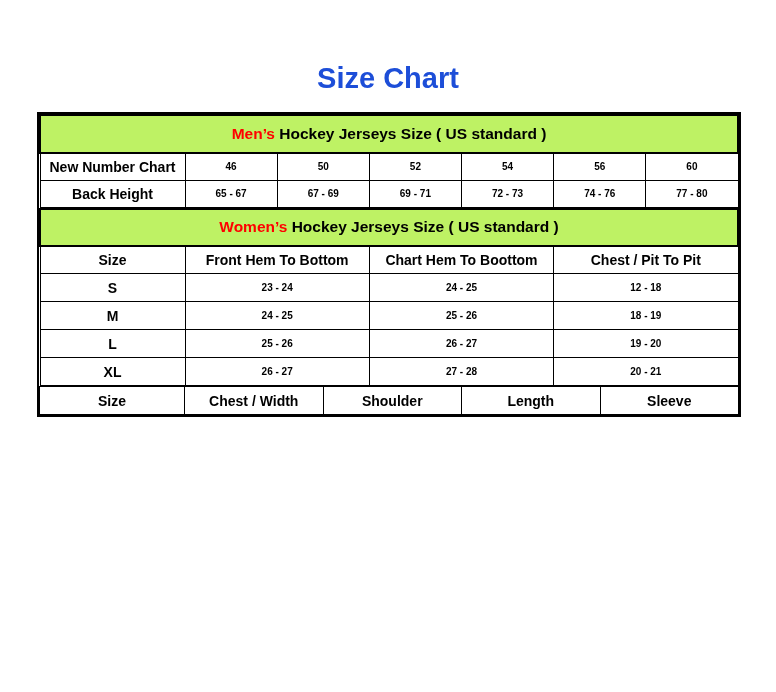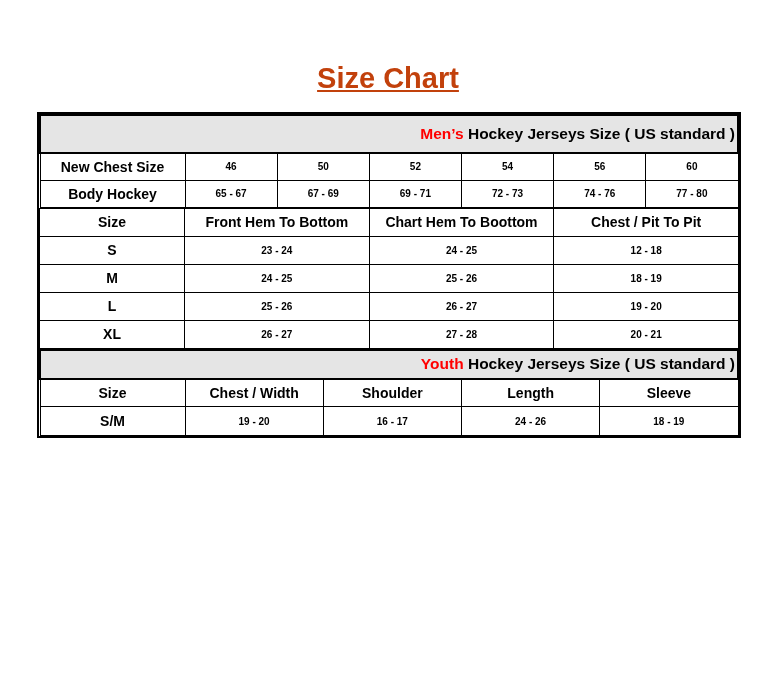--- a/index.html
+++ b/index.html
@@ -8,23 +8,22 @@
     width: 776px; height: 692px;
     background: #ffffff;
     font-family: "Liberation Sans", "DejaVu Sans", sans-serif;
     overflow: hidden;
   }
   .page-title {
     margin: 62px 0 0 0;
     text-align: center;
     font-size: 29px;
     font-weight: bold;
-    color: #c2410c;
+    color: #1d4ed8;
     letter-spacing: 0px;
-    text-decoration: underline;
   }
   .chart-wrap {
     width: 704px;
     margin: 17px 0 0 37px;
     border: 2px solid #000;
   }
   table {
     width: 100%;
     border-collapse: collapse;
     table-layout: fixed;
@@ -34,26 +33,25 @@
     text-align: center;
     vertical-align: middle;
     padding: 0 2px;
     font-size: 14px;
     color: #000;
   }
   th { font-weight: bold; }
   .row-label { font-weight: bold; }
   .value-cell { font-weight: bold; font-size: 10px; }
   tr.band td {
-    background: #e5e5e5;
+    background: #bef264;
     border: 2px solid #000;
     font-weight: bold;
     font-size: 15.5px;
     height: 38px;
-    text-align: right;
   }
   .accent { color: #ff0000; }
   .mens th          { height: 29px; }
   .mens .data td    { height: 27px; }
   .womens tr.band td{ height: 37px; }
   .womens th        { height: 28px; }
   .womens .data td  { height: 28px; }
   .youth tr.band td { height: 29px; }
   .youth th         { height: 28px; }
   .youth .data td   { height: 29px; }
@@ -80,48 +78,51 @@
         <col>
         <col>
         <col>
         <col>
       </colgroup>
     <tbody>
       <tr class="band">
         <td colspan="7"><span class="accent">Men’s</span><span> Hockey Jerseys Size ( US standard )</span></td>
       </tr>
       <tr class="data">
-        <td class="row-label">New Chest Size</td>
+        <td class="row-label">New Number Chart</td>
         <td class="value-cell">46</td>
         <td class="value-cell">50</td>
         <td class="value-cell">52</td>
         <td class="value-cell">54</td>
         <td class="value-cell">56</td>
         <td class="value-cell">60</td>
       </tr>
       <tr class="data">
-        <td class="row-label">Body Hockey</td>
+        <td class="row-label">Back Height</td>
         <td class="value-cell">65 - 67</td>
         <td class="value-cell">67 - 69</td>
         <td class="value-cell">69 - 71</td>
         <td class="value-cell">72 - 73</td>
         <td class="value-cell">74 - 76</td>
         <td class="value-cell">77 - 80</td>
       </tr>
     </tbody>
   </table>
 
   <table class="womens">
     <colgroup>
         <col style="width:145px">
         <col>
         <col>
         <col>
       </colgroup>
     <tbody>
+      <tr class="band">
+        <td colspan="4"><span class="accent">Women’s</span><span> Hockey Jerseys Size ( US standard )</span></td>
+      </tr>
       <tr>
         <th>Size</th>
         <th>Front Hem To Bottom</th>
         <th><span>Chart Hem To </span><span class="misspelled">Boottom</span></th>
         <th>Chest / Pit To Pit</th>
       </tr>
       <tr class="data">
         <td class="row-label">S</td>
         <td class="value-cell">23 - 24</td>
         <td class="value-cell">24 - 25</td>
@@ -150,33 +151,23 @@
 
   <table class="youth">
     <colgroup>
         <col style="width:145px">
         <col>
         <col>
         <col>
         <col>
       </colgroup>
     <tbody>
-      <tr class="band">
-        <td colspan="5"><span class="accent">Youth</span><span> Hockey Jerseys Size ( US standard )</span></td>
-      </tr>
       <tr>
         <th>Size</th>
         <th>Chest / Width</th>
         <th>Shoulder</th>
         <th>Length</th>
         <th>Sleeve</th>
       </tr>
-      <tr class="data">
-        <td class="row-label">S/M</td>
-        <td class="value-cell">19 - 20</td>
-        <td class="value-cell">16 - 17</td>
-        <td class="value-cell">24 - 26</td>
-        <td class="value-cell">18 - 19</td>
-      </tr>
     </tbody>
   </table>
 
 </div>
 
 </body></html>

